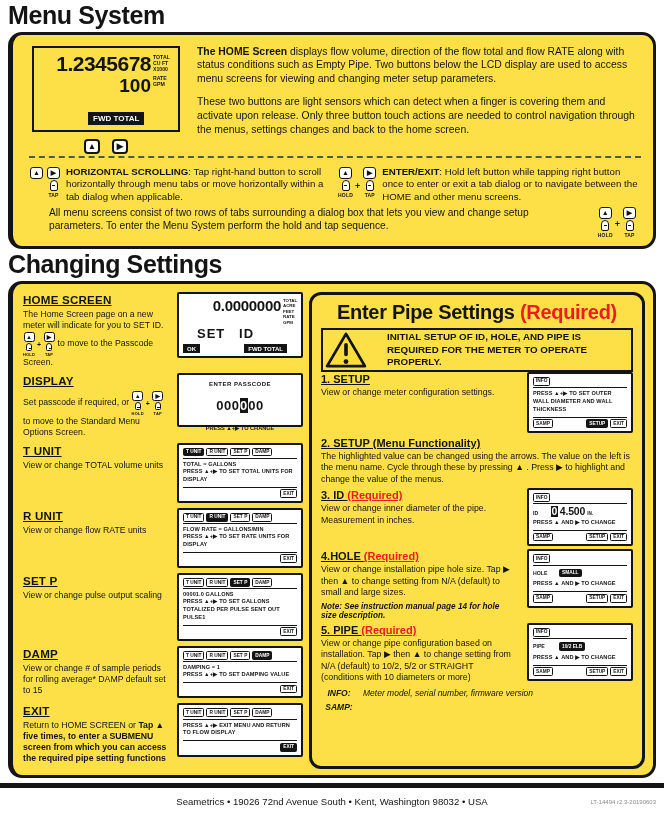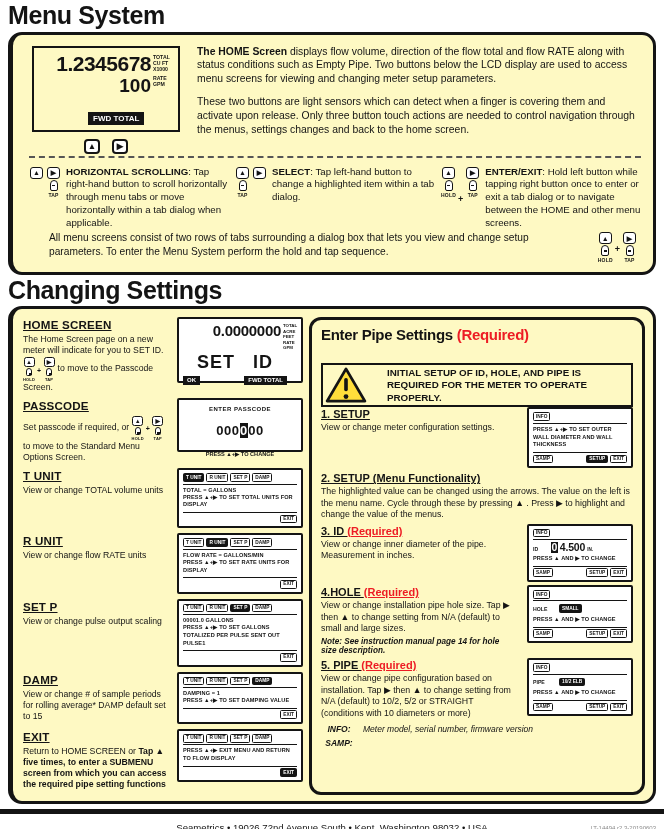--- a/index.html
+++ b/index.html
@@ -4,21 +4,21 @@
 <style>
   :root{
     --ink:#141414;
     --red:#ED1C24;
     --yellow:#FFDE3B;
   }
   *{box-sizing:border-box;}
   body{margin:0;background:#fff;color:var(--ink);font-family:"Liberation Sans",sans-serif;}
   .page{position:relative;width:664px;height:829px;overflow:hidden;background:#fff;}
   .h1{font-size:25px;font-weight:bold;letter-spacing:-0.4px;margin:2px 0 2px 8px;line-height:1.1;}
-  .box{border:3.5px solid var(--ink);border-left-width:5px;border-radius:14px;margin:0 8px;background:#fef9c3;}
+  .box{border:3.5px solid var(--ink);border-left-width:5px;border-radius:14px;margin:0 8px;background:#fde047;}
   
   .box1{padding:8px 10px 4px 14px;}
   .top-row{display:flex;gap:12px;}
   .lcd-col{flex:none;width:158px;text-align:center;padding-top:3px;}
   .lcd{position:relative;border:2px solid var(--ink);width:148px;height:86px;margin:0 auto;padding:5px 5px 0 6px;text-align:left;}
   .lcd-line{display:flex;justify-content:flex-end;align-items:flex-start;gap:2px;}
   .lcd-val1{font-size:21px;font-weight:bold;letter-spacing:-0.5px;line-height:1;}
   .lcd-val2{font-size:19px;font-weight:bold;line-height:1;margin-top:2px;}
   .lcd-mini{display:flex;flex-direction:column;font-size:5.2px;font-weight:bold;line-height:1.2;padding-top:1px;width:20px;}
   .lcd-badge{background:var(--ink);color:#fff;font-size:8px;font-weight:bold;padding:2px 5px;display:inline-block;}
@@ -58,31 +58,31 @@
   .chip{border:1px solid var(--ink);border-radius:1.5px;padding:0.5px 2px;font-size:4.8px;font-weight:bold;white-space:nowrap;line-height:1.2;background:#fff;color:var(--ink);}
   .chip.on{background:var(--ink);color:#fff;}
   .scr-tabs{display:flex;gap:2px;border-bottom:1px solid var(--ink);padding-bottom:1.5px;margin-bottom:2px;}
   .scr-line1{font-size:5.6px;letter-spacing:0.1px;margin-bottom:1px;}
   .scr-body{font-size:5.6px;line-height:1.4;letter-spacing:0.1px;}
   .scr-foot{border-top:1px solid var(--ink);margin-top:3px;padding-top:1.5px;display:flex;justify-content:flex-end;gap:2px;}
   .scr-home{height:66px;position:relative;padding-top:4px;}
   .s1-val{font-size:15px;letter-spacing:-0.3px;line-height:1;}
   .s1-line{display:flex;justify-content:flex-end;gap:2px;}
   .s1-mini{display:flex;flex-direction:column;font-size:4.4px;line-height:1.25;width:14px;}
-  .s1-setid{font-size:18px;white-space:pre;margin:1px 0 0 14px;letter-spacing:1px;}
+  .s1-setid{font-size:13px;white-space:pre;margin:1px 0 0 14px;letter-spacing:1px;}
   .s1-badges{display:flex;justify-content:space-between;align-items:flex-end;margin-top:3px;padding-right:10px;}
   .s1-badge{background:var(--ink);color:#fff;font-size:6px;font-weight:bold;padding:1.5px 4px;}
   .scr-pass{height:54px;text-align:center;padding-top:6px;}
   .pass-title{font-size:6px;letter-spacing:0.5px;}
   .pass-digits{font-size:13px;letter-spacing:0.5px;line-height:1.1;margin:12px 0;}
   .pass-hi{background:var(--ink);color:#fff;padding:0 0.5px;}
   .pass-body{font-size:5.6px;}
   
   .pipe-box{flex:1;border:3px solid var(--ink);border-radius:12px;padding:6px 9px 4px 9px;}
-  .pipe-h2{font-size:15px;font-weight:bold;margin:0 0 20px 0;letter-spacing:-0.3px;}
+  .pipe-h2{font-size:20px;font-weight:bold;margin:0 0 4px 0;letter-spacing:-0.3px;text-align:center;}
   .req{color:var(--red);}
   .warn{border:2px solid var(--ink);display:flex;align-items:center;gap:4px;padding:1px 6px 1px 2px;}
   .warn-text{flex:1;font-size:9.8px;font-weight:bold;line-height:1.28;padding-left:16px;}
   .step{display:flex;gap:10px;margin-bottom:3px;}
   .step-text{flex:1;}
   .step-title{font-size:11px;font-weight:bold;margin:1px 0 2px 0;}
   .step-title .u{text-decoration:underline;}
   .step-body{font-size:8.8px;line-height:1.3;}
   .step-note{font-size:8.2px;font-weight:bold;font-style:italic;margin-top:3px;}
   .rscr{width:106px;flex:none;align-self:flex-start;}
@@ -154,33 +154,20 @@
             </span>
           <span class="ht-col">
             <span class="btn-ic sm">▶</span>
             <span class="finger"></span>
             <span class="ht-label">TAP</span>
           </span>
         </span>
         <p><b>HORIZONTAL SCROLLING</b><span>: Tap right-hand button to scroll horizontally through menu tabs or move horizontally within a tab dialog when applicable.</span></p>
       </div>
 
-      <div class="action">
-        <span class="icon-cluster">
-          <span class="ht-col">
-            <span class="btn-ic sm">▲</span>
-            <span class="finger"></span>
-            <span class="ht-label">TAP</span>
-          </span>
-          <span class="ht-col">
-              <span class="btn-ic sm">▶</span>
-            </span>
-        </span>
-        <p><b>SELECT</b><span>: Tap left-hand button to change a highlighted item within a tab dialog.</span></p>
-      </div>
 
       <div class="action">
         <span class="icon-cluster">
           <span class="ht-col">
             <span class="btn-ic sm">▲</span>
             <span class="finger"></span>
             <span class="ht-label">HOLD</span>
           </span>
           <span class="plus">+</span>
           <span class="ht-col">
@@ -254,21 +241,21 @@
             <div class="s1-badges">
               <span class="s1-badge">OK</span>
               <span class="s1-badge">FWD TOTAL</span>
             </div>
           </div>
         </div>
       </div>
 
       <div class="row-lm">
         <div class="lm-left">
-          <div class="lm-title">PASSCODE</div>
+          <div class="lm-title">DISPLAY</div>
           <div class="lm-text">
             <span>Set passcode if required, or</span>
             <span class="icon-cluster mini-cluster">
               <span class="ht-col">
                   <span class="btn-ic">▲</span>
                   <span class="finger"></span>
                   <span class="ht-label">HOLD</span>
                 </span>
               <span class="plus">+</span>
               <span class="ht-col">

